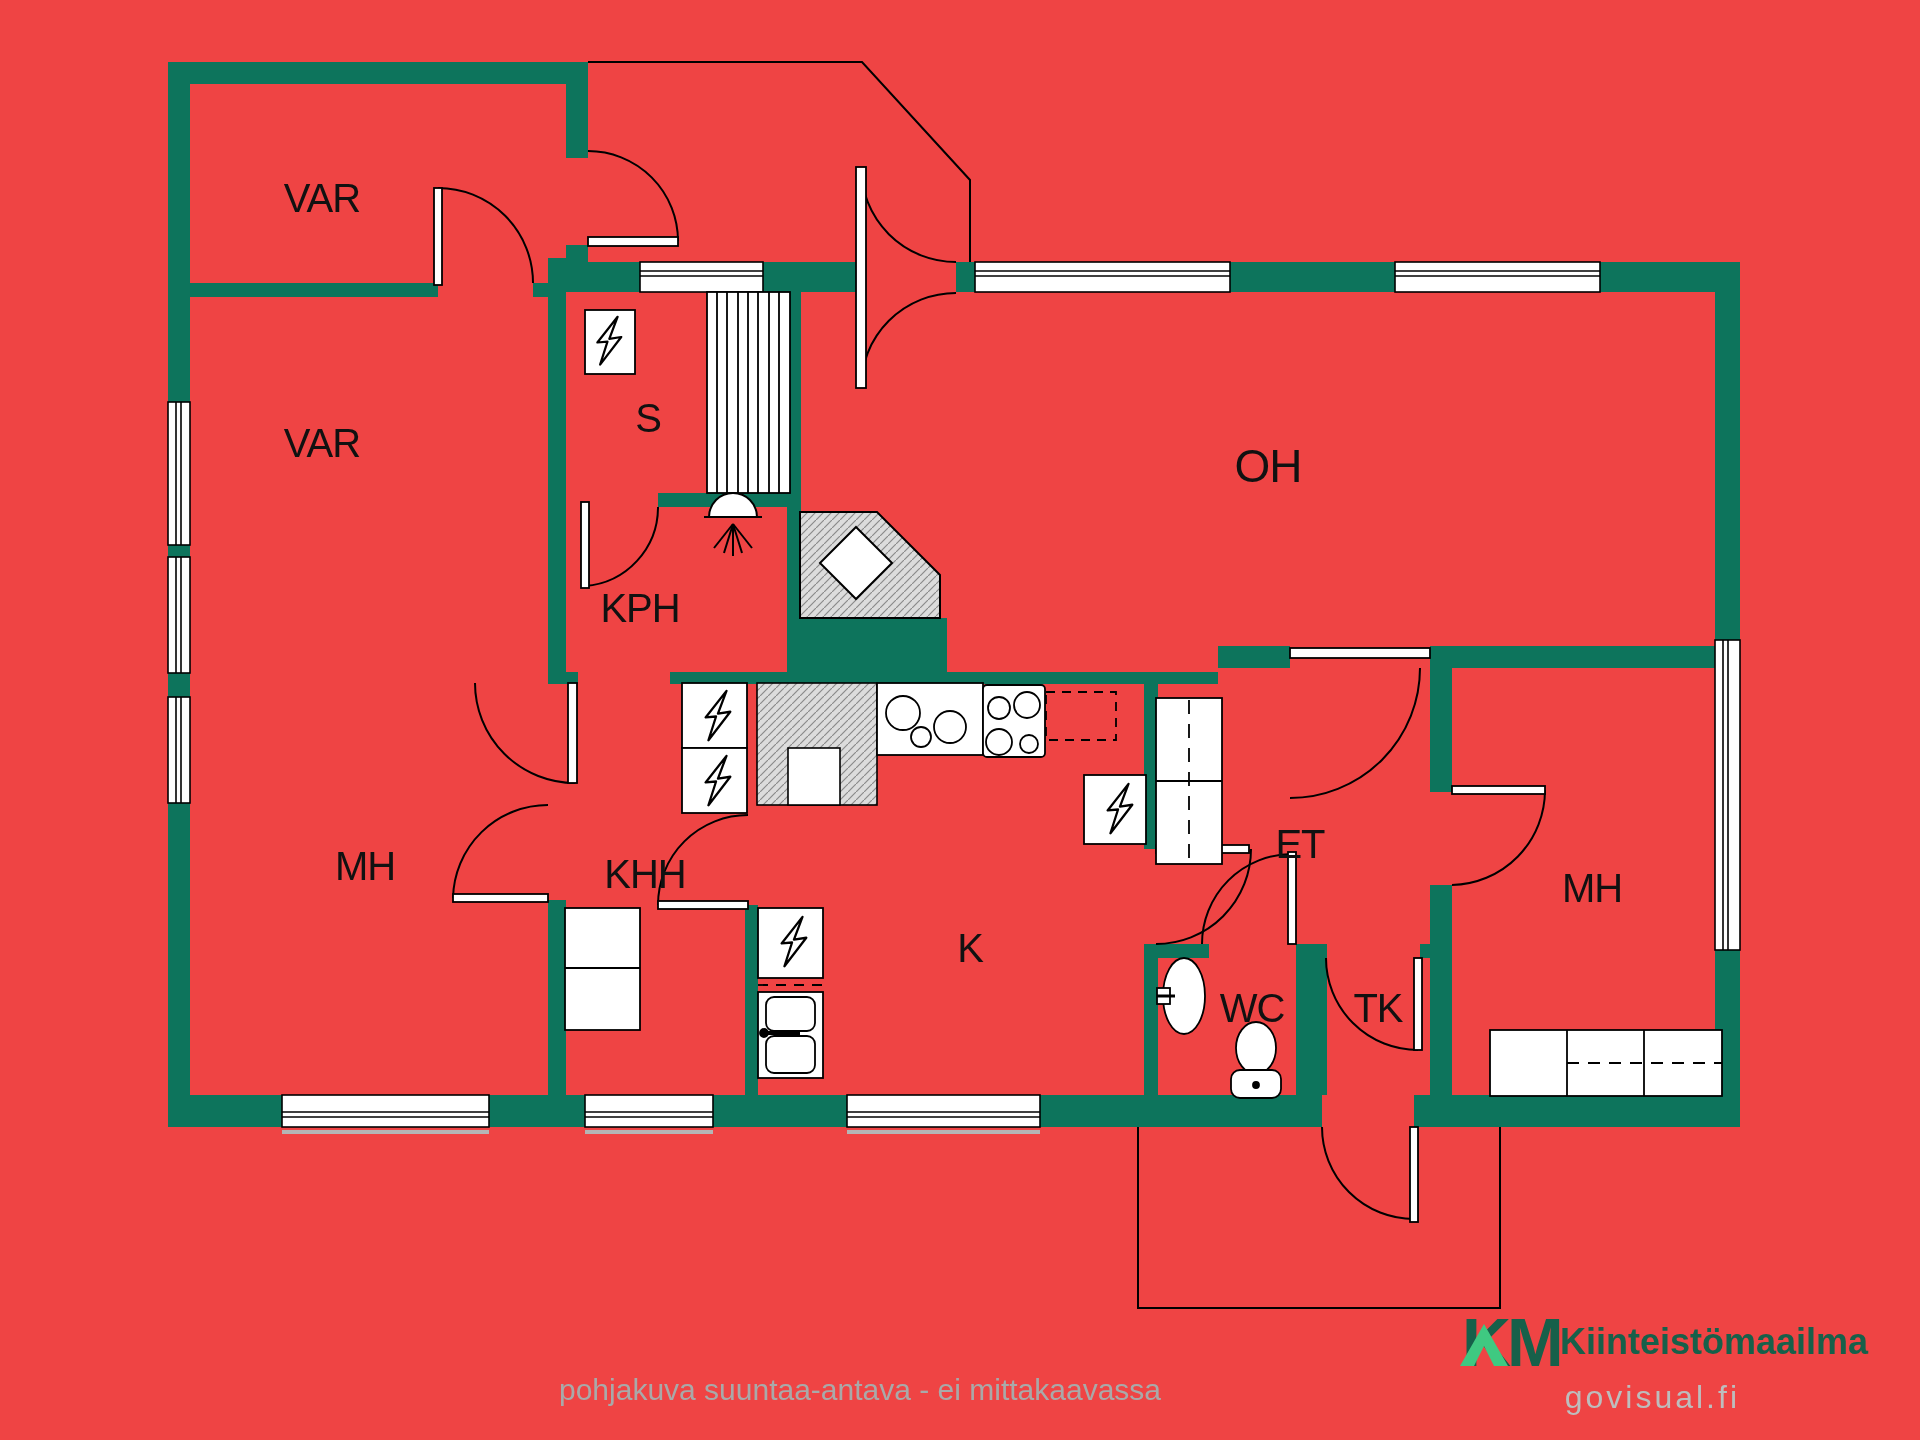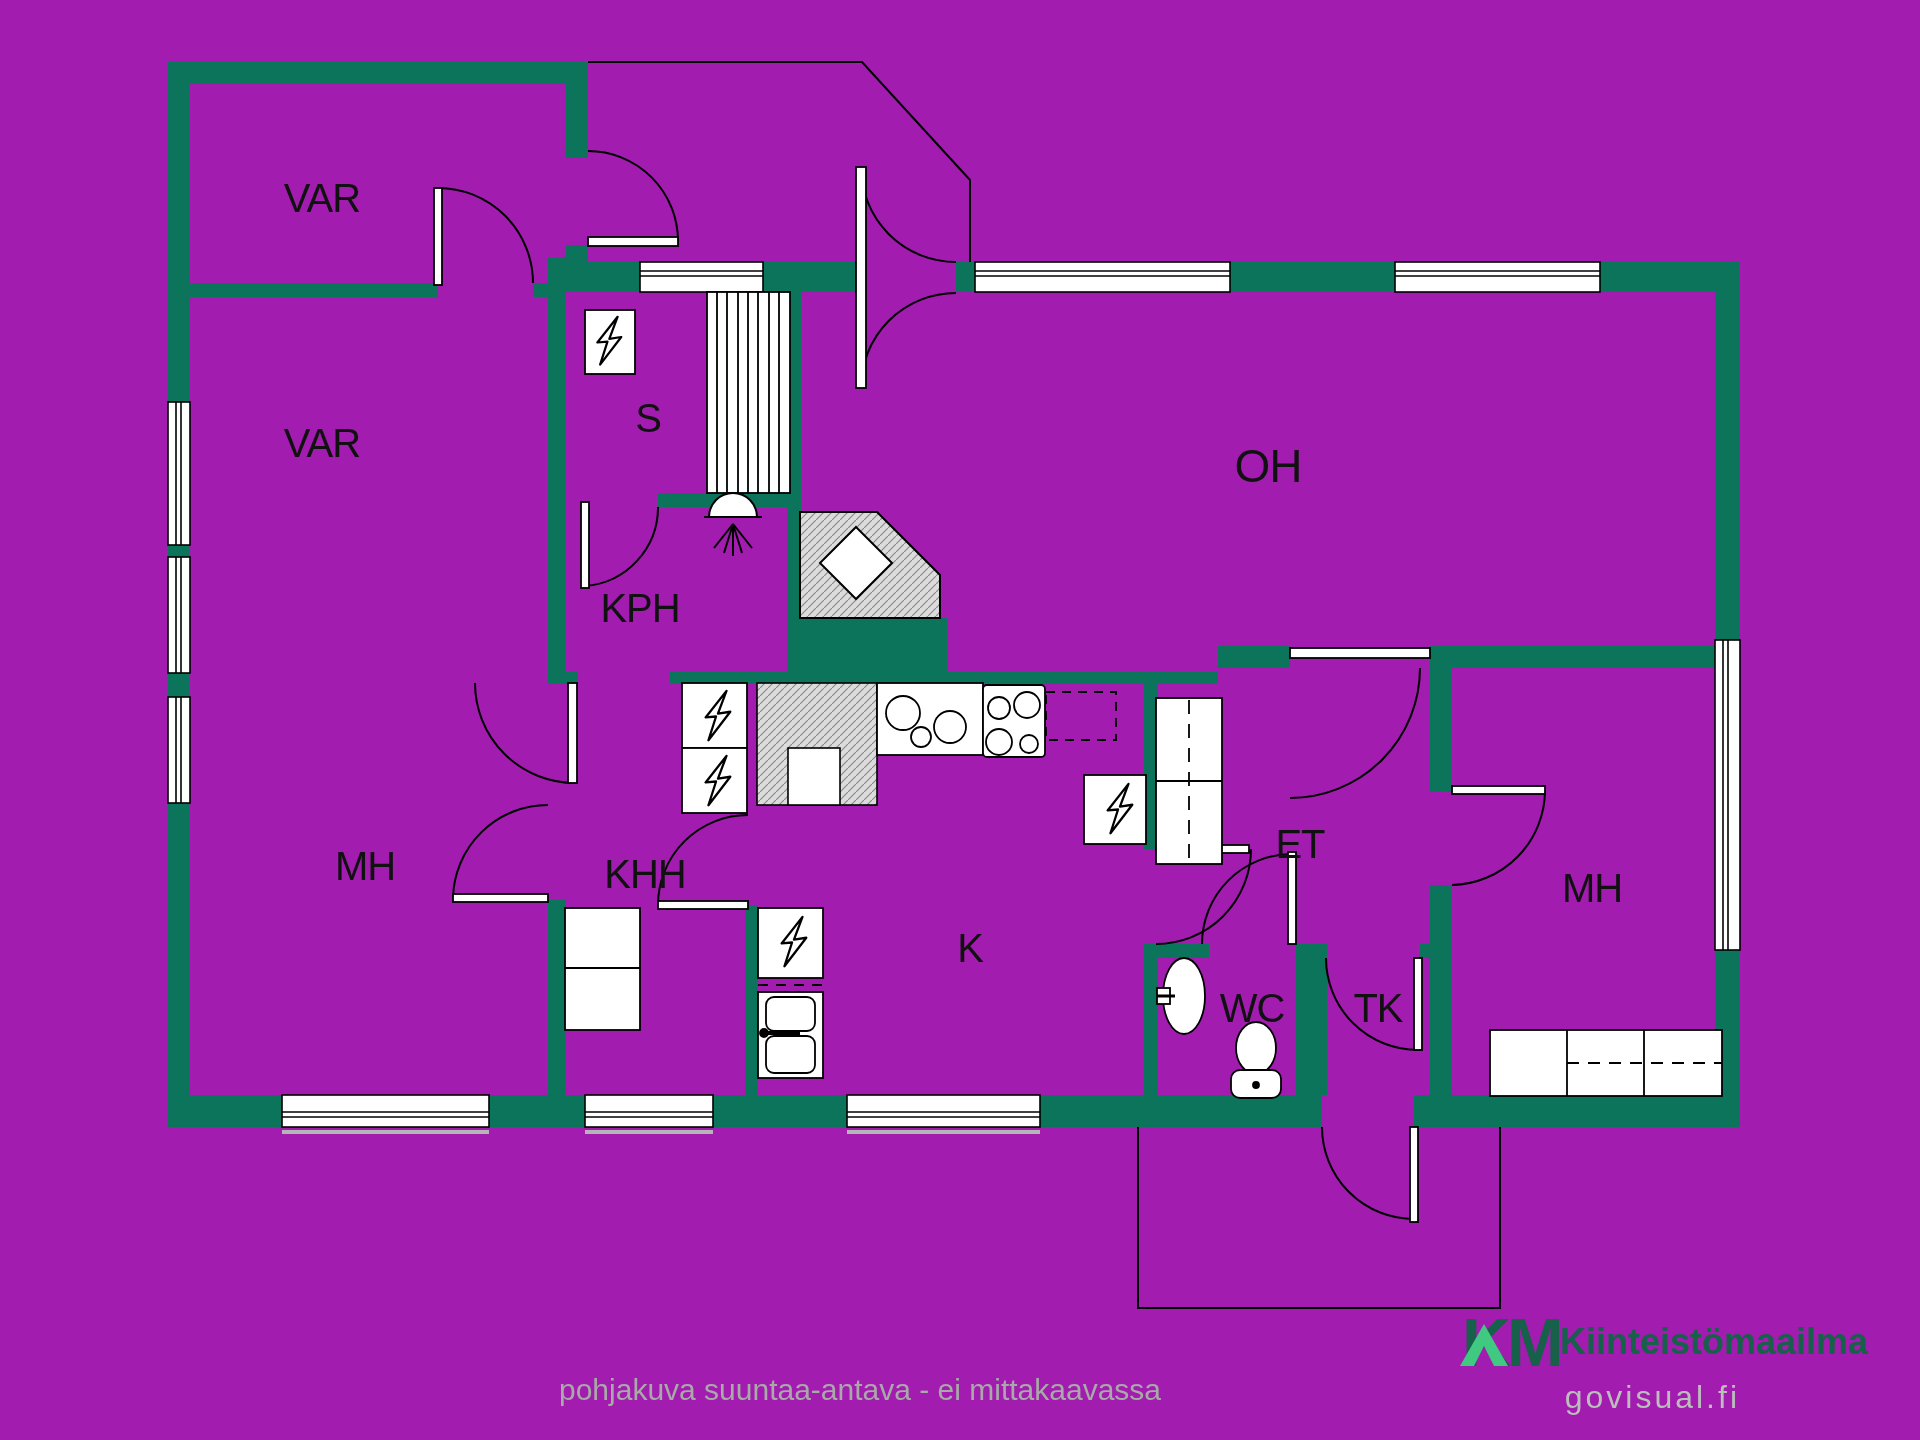--- a/index.html
+++ b/index.html
@@ -1,17 +1,17 @@
 <!DOCTYPE html>
 <html><head>
 <meta charset="utf-8">
 <style>
   html,body{margin:0;padding:0;background:#ffffff;}
   body{font-family:"Liberation Sans", sans-serif;}
-  .stage{position:relative;width:1920px;height:1440px;background:#a21caf;overflow:hidden;}
+  .stage{position:relative;width:1920px;height:1440px;background:#ef4444;overflow:hidden;}
   svg{display:block;}
   text{font-family:"Liberation Sans", sans-serif;}
   .room-label{font-size:40px;fill:#111;letter-spacing:-1px;}
   .room-label.big{font-size:46px;}
   .footer-note{font-size:30px;fill:#a9a9a9;}
   .brand-name{font-size:36px;font-weight:bold;fill:#17604a;}
   .brand-mark{font-size:68px;font-weight:bold;fill:#17604a;letter-spacing:-4px;}
   .watermark{font-size:32px;fill:#bdbdbd;letter-spacing:3px;}
 </style>
 </head>

